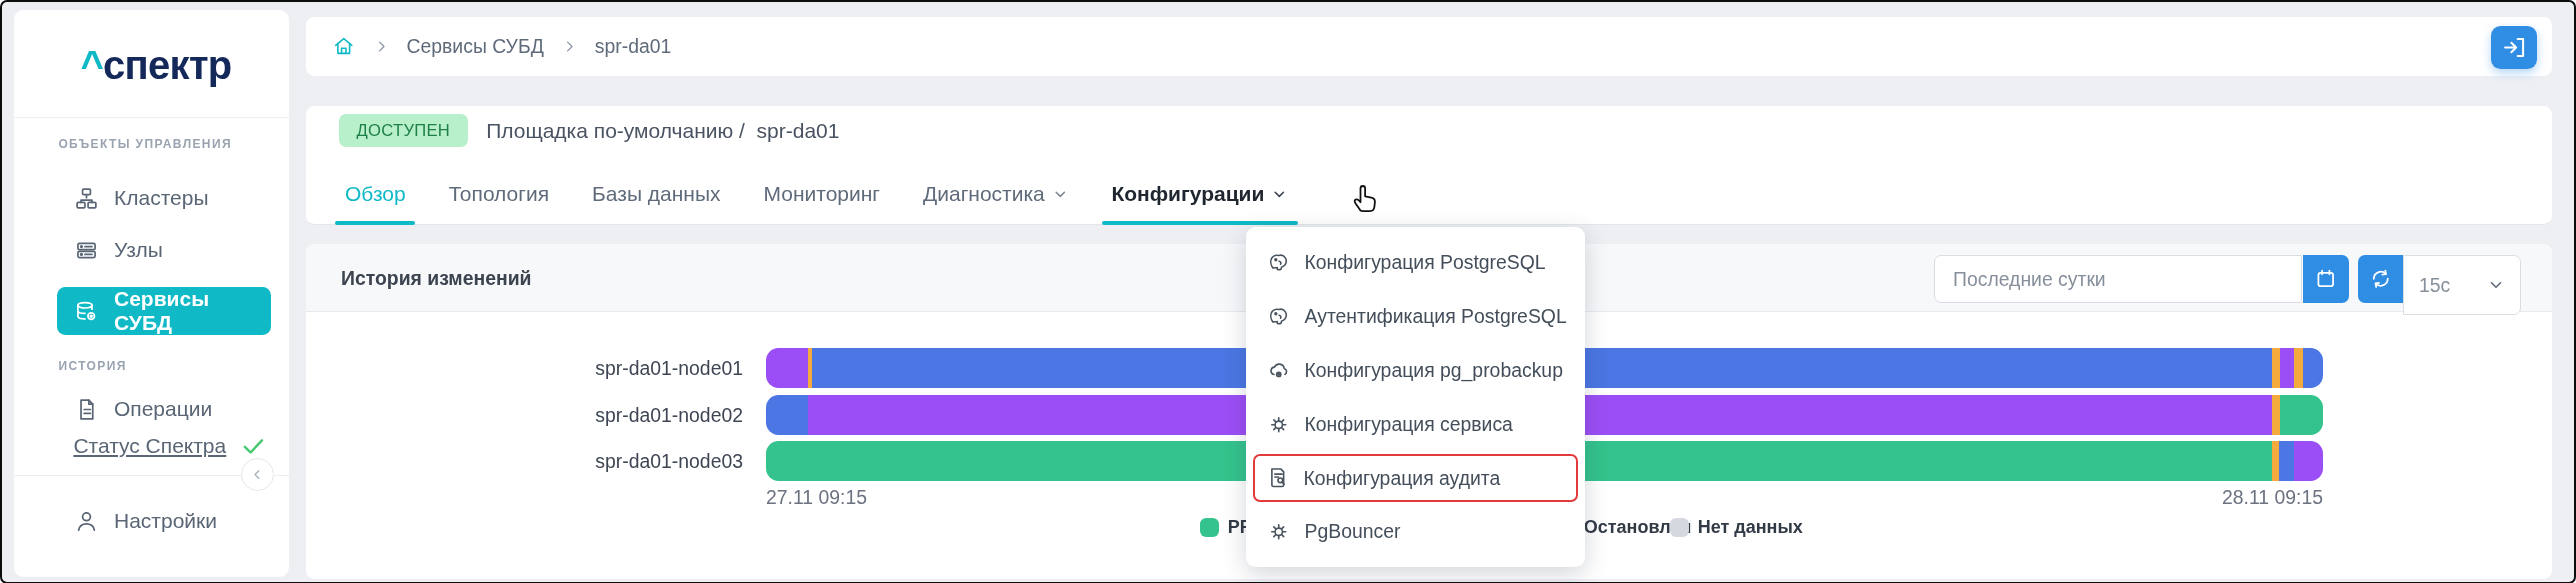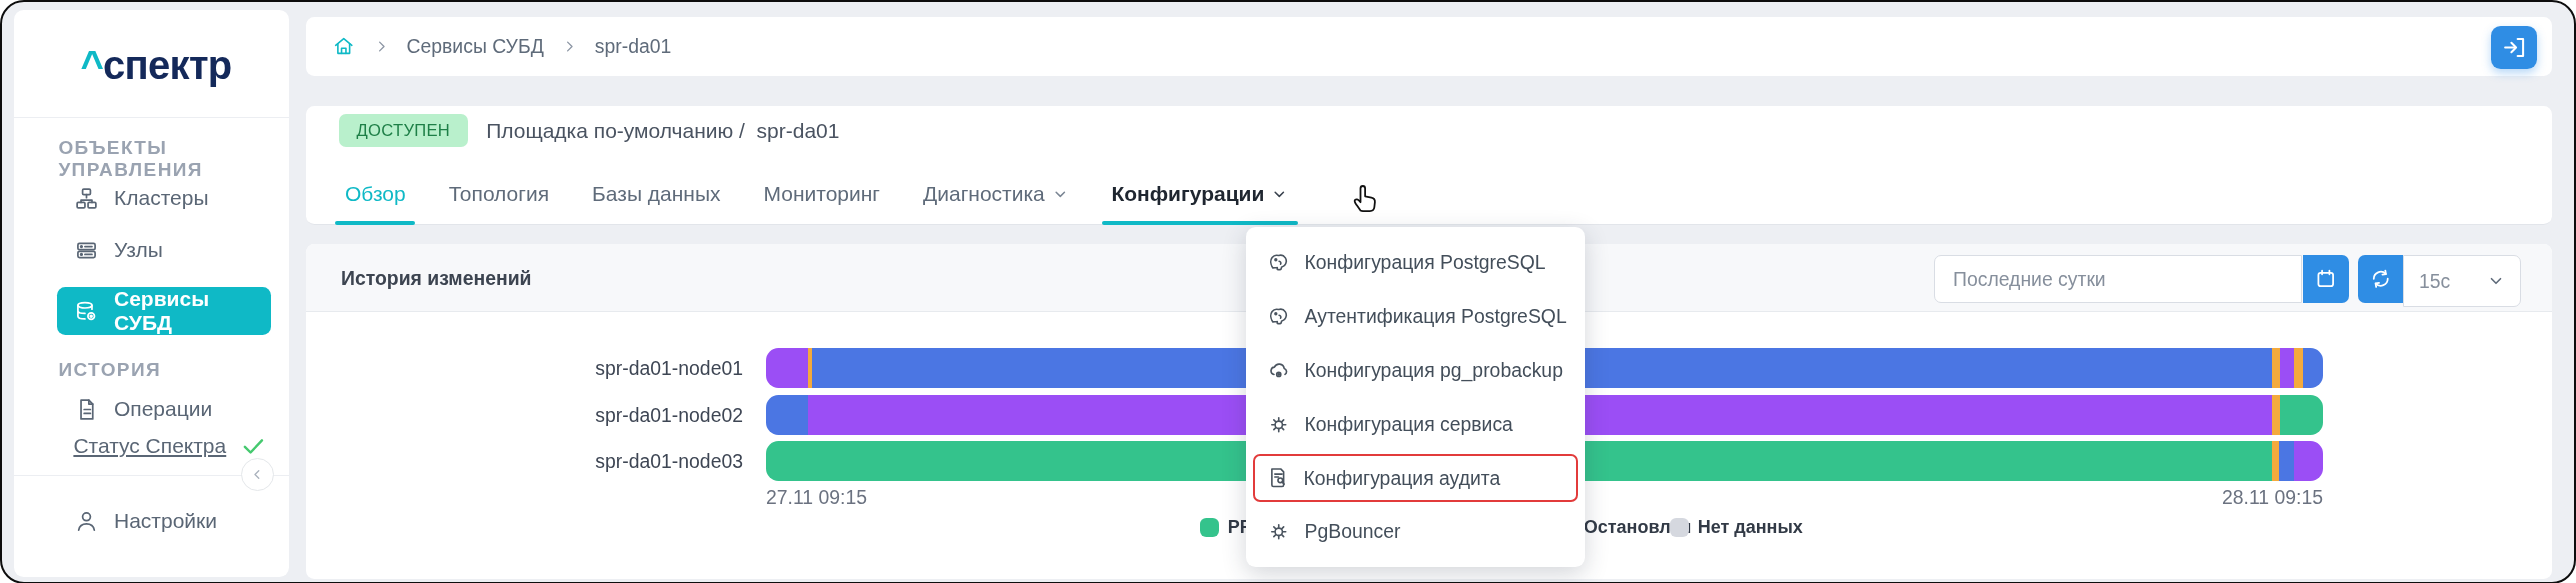--- a/index.html
+++ b/index.html
@@ -1,27 +1,27 @@
 <!DOCTYPE html>
 <html style="--c-accent: #0fb9c6; --c-blue: #2f8de4; --c-badgebg: #b9f0cc; --c-badgetx: #1e7f47; --c-bar_blue: #4b76e3; --c-bar_purple: #9b4ef5; --c-bar_green: #34c38c; --c-bar_orange: #f4aa3d; --c-bar_gray: #d5d8df; --c-check_green: #45c96f;font-size:11px"><head>
 <meta charset="utf-8">
 <style>
   html,body{margin:0;padding:0;background:#fff;}
   *{box-sizing:border-box;font-family:"Liberation Sans",sans-serif;}
-  #screen{position:relative;width:2576px;height:584px;background:#edeff3;border:2.1px solid #0d0d0d;border-radius:24px;overflow:hidden;}
+  #screen{position:relative;width:2576px;height:584px;background:#edeff3;border:2.1px solid #0d0d0d;border-radius:7px;overflow:hidden;}
   svg{display:block;}
   .ic{stroke:currentColor;fill:none;stroke-width:2.2;stroke-linecap:round;stroke-linejoin:round;}
 
   
   .sidebar{position:absolute;left:12.4px;top:8.3px;width:275px;height:567px;background:#fff;border-radius:9.7px;}
   .logo{position:absolute;left:66px;top:33px;font-size:40px;font-weight:bold;letter-spacing:-0.7px;}
   .logo .caret{color:var(--c-accent);}
   .logo .name{color:#14295a;}
   .sb-div1{position:absolute;left:0;right:0;top:107px;border-top:1.4px solid #eceef2;}
-  .sb-sec{position:absolute;left:44px;font-size:19px;font-weight:bold;letter-spacing:1.4px;color:#9aa3b1;}
+  .sb-sec{position:absolute;left:44px;font-size:12px;font-weight:bold;letter-spacing:1.4px;color:#9aa3b1;}
   .sb-item{position:absolute;left:43px;width:214px;height:48px;display:flex;align-items:center;gap:15px;padding-left:16.6px;border-radius:8.3px;color:#5a6675;font-size:21px;cursor:pointer;}
   .sb-item.active{background:var(--c-accent);color:#fff;font-weight:bold;}
   .sb-item .icw{width:25px;height:25px;flex:0 0 25px;}
   .status-spectra{position:absolute;left:59px;top:423px;display:flex;align-items:center;gap:14px;font-size:21px;color:#5a6675;text-decoration:underline;}
   .sb-div2{position:absolute;left:0;right:0;top:465px;border-top:1.4px solid #eceef2;}
   .collapse-btn{position:absolute;left:227px;top:448px;width:33px;height:33px;border-radius:50%;background:#fff;border:1.4px solid #e4e7ea;display:flex;align-items:center;justify-content:center;color:#aab2bd;}
 
   
   .topbar{position:absolute;left:304px;top:15px;width:2246px;height:59px;background:#fff;border-radius:8.3px;display:flex;align-items:center;padding-left:26px;gap:18px;}
   .crumb{font-size:19.4px;color:#5f6b7a;}
@@ -41,21 +41,21 @@
   .tab.open{color:#1f2630;font-weight:bold;}
   .tab.active::after,.tab.open::after{content:"";position:absolute;left:-9.7px;right:-9.7px;bottom:-1.4px;height:4.8px;background:var(--c-accent);border-radius:2.8px;}
 
   
   .panel{position:absolute;left:304px;top:242px;width:2246px;height:335px;background:#fff;border-radius:8.3px;}
   .panel-head{position:absolute;left:0;right:0;top:0;height:68px;background:#f7f8fa;border-bottom:1.4px solid #e7eaee;border-radius:8.3px 8.3px 0 0;}
   .panel-title{position:absolute;left:35px;top:0;height:68px;display:flex;align-items:center;font-size:19.4px;font-weight:bold;color:#3c4450;}
   .range-select{position:absolute;left:1628px;top:11px;width:368px;height:48px;background:#fff;border:1.4px solid #d9dde4;border-radius:7px 0 0 7px;display:flex;align-items:center;padding-left:18px;font-size:19.4px;color:#868f9c;cursor:pointer;}
   .cal-btn{position:absolute;left:1997px;top:11px;width:46px;height:48px;background:var(--c-blue);border-radius:0 7px 7px 0;display:flex;align-items:center;justify-content:center;color:#fff;}
   .refresh-btn{position:absolute;left:2052px;top:11px;width:45px;height:48px;background:var(--c-blue);border-radius:7px 0 0 7px;display:flex;align-items:center;justify-content:center;color:#fff;}
-  .interval-select{position:absolute;left:2097px;top:11px;width:118px;height:52px;background:#fff;border:1.4px solid #d9dde4;border-radius:0 7px 7px 0;display:flex;align-items:center;justify-content:space-between;padding:0 15px;font-size:19.4px;color:#868f9c;cursor:pointer;}
+  .interval-select{position:absolute;left:2097px;top:11px;width:118px;height:60px;background:#fff;border:1.4px solid #d9dde4;border-radius:0 7px 7px 0;display:flex;align-items:center;justify-content:space-between;padding:0 15px;font-size:19.4px;color:#868f9c;cursor:pointer;}
   .interval-select .chev{width:18px;height:18px;color:#5f6b7a;}
 
   .crow{position:absolute;left:0;width:100%;height:40px;}
   .crow .rlabel{position:absolute;left:0;width:437px;height:40px;line-height:40px;text-align:right;font-size:19.4px;font-weight:normal;color:#3e4654;}
   .crow .bar{position:absolute;left:460px;width:1557px;height:40px;border-radius:12.4px;overflow:hidden;display:flex;}
   .seg{height:100%;}
   .time-row{position:absolute;left:460px;top:242px;width:1557px;display:flex;justify-content:space-between;font-size:19.4px;color:#6b7280;}
   .lg{position:absolute;top:273px;display:flex;align-items:center;gap:8.3px;font-size:18px;font-weight:bold;color:#323a46;white-space:nowrap;}
   .sw{width:19.4px;height:19.4px;border-radius:6.2px;flex:0 0 19.4px;}
 

